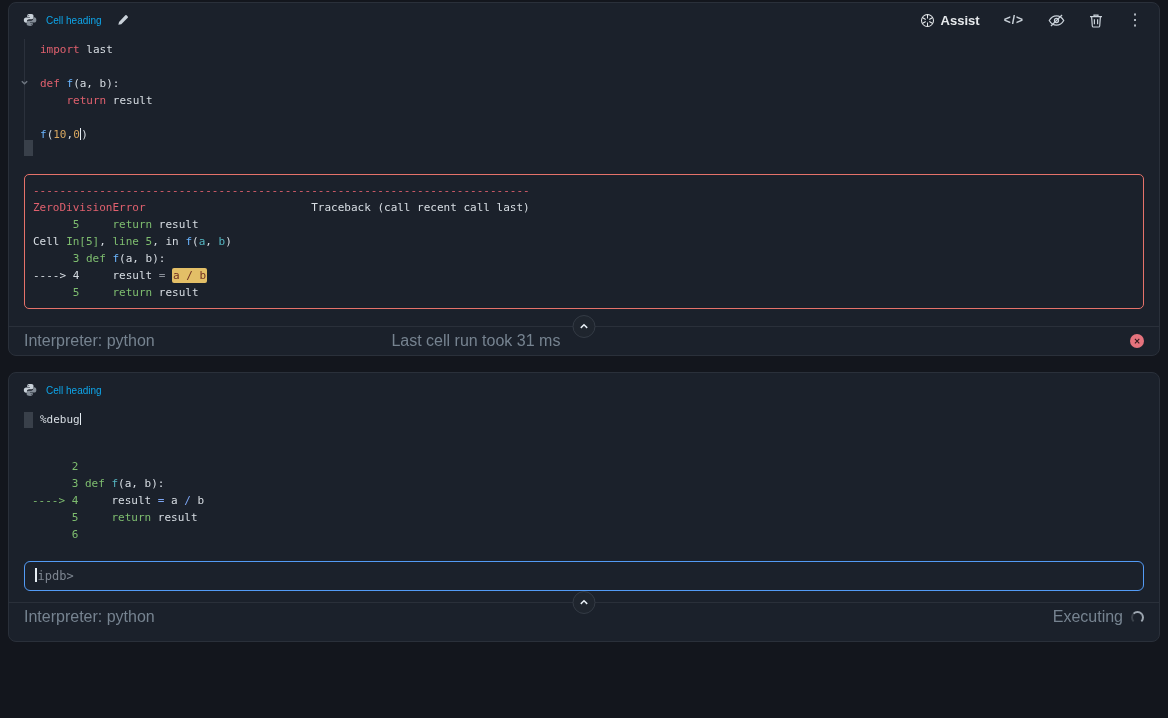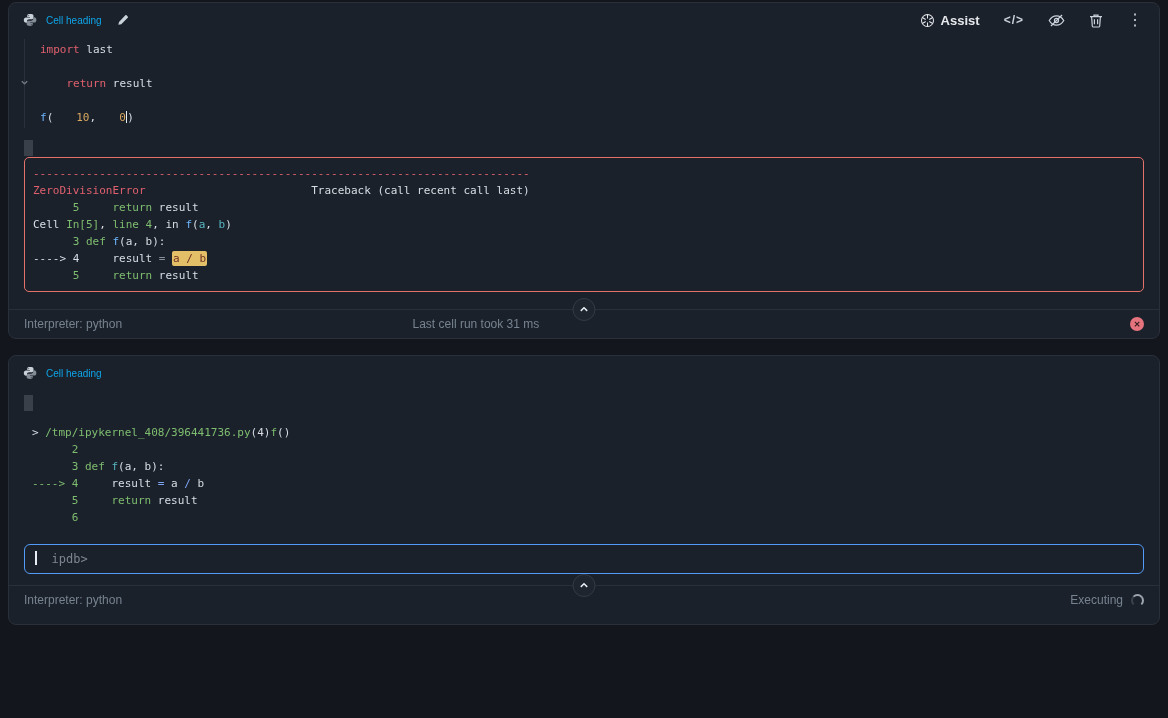--- a/index.html
+++ b/index.html
@@ -27,48 +27,48 @@
   .gutter-line { position:absolute; left:15px; top:2px; bottom:8px; width:1px; background:#2b313c; }
   .fold-chevron { position:absolute; left:9px; width:13px; text-align:center; color:#6e7681; }
   .cur-line-marker { position:absolute; left:15px; width:9px; height:16px; background:#39404a; }
 
   .code-line, .out-line { white-space:pre; height:17px; line-height:17px;
     font-family:"DejaVu Sans Mono", monospace; font-size:11px; color:#d8dee4; }
 
   .tk-pl  { color:#d8dee4; }
   .tk-kw  { color:#e0606e; }
   .tk-fn  { color:#6cb6ff; }
-  .tk-num { color:#d9a860;margin-left:23px; }
+  .tk-num { color:#d9a860; }
   .tk-grn { color:#7ebd6f; }
   .tk-dim { color:#8a8f98; }
   .tk-cy  { color:#56b6c2; }
   .tk-opb { color:#7da5f2; }
   .tk-hl  { background:#e3bf67; color:#703022; border-radius:2px; padding:1px 1px; }
   .caret  { display:inline-block; width:1.5px; height:12px; background:#e6edf3; vertical-align:middle; margin:0 0 2px 0; }
 
   .output-box {
     margin:21px 15px 0 15px; border:1px solid #e5726a; border-radius:5px;
     padding:7px 8px;
   }
   .output-plain { margin-top:20px; padding:0 8px 0 23px; }
 
   .ipdb-box {
     margin:18px 15px 0 15px; height:30px; border:1px solid #539bf5; border-radius:6px;
-    display:flex; align-items:center; padding:0 10px; gap:15px; background:#1b212b; cursor:text;
+    display:flex; align-items:center; padding:0 10px; gap:1px; background:#1b212b; cursor:text;
   }
   .ipdb-box .prompt-text { color:#7d8590; font-family:"DejaVu Sans Mono",monospace; font-size:12px; }
   .ipdb-box .caret { height:14px; }
 
   .cell-footer {
     position:relative; border-top:1px solid #2a303a; height:29px;
     display:flex; align-items:center; padding:0 15px;
   }
   .cell-1 .cell-footer { margin-top:17px; }
   .cell-2 .cell-footer { margin-top:11px; }
-  .footer-text { color:#768390; font-size:12px; }
+  .footer-text { color:#768390; font-size:16px; }
   .footer-center { position:absolute; left:40.6%; transform:translateX(-50%); }
   .footer-right { margin-left:auto; display:flex; align-items:center; gap:8px; }
 
   .collapse-btn {
     position:absolute; top:-12px; left:50%; transform:translateX(-50%);
     width:23px; height:23px; border-radius:50%; background:#1f252e; border:1px solid #343b45;
     display:flex; align-items:center; justify-content:center; cursor:pointer;
   }
 
   .error-badge {
@@ -130,32 +130,33 @@
     <div class="gutter-line"></div>
     <div class="fold-chevron" style="top:36px;">
       <svg width="9" height="9" viewBox="0 0 10 10" fill="none" stroke="#6e7681" stroke-width="1.6">
           <path d="M2 3.5 5 6.5 8 3.5"></path>
         </svg>
     </div>
     <div class="cur-line-marker" style="top:103px;"></div>
     <div>
         <div class="code-line"><span class="tk-kw">import</span><span class="tk-pl"> last</span></div>
         <div class="code-line"><span class="tk-pl"></span></div>
+        <div class="code-line"><span class="tk-kw">def</span><span class="tk-pl"> </span><span class="tk-fn">f</span><span class="tk-pl">(a, b):</span></div>
         <div class="code-line"><span class="tk-pl">    </span><span class="tk-kw">return</span><span class="tk-pl"> result</span></div>
         <div class="code-line"><span class="tk-pl"></span></div>
         <div class="code-line"><span class="tk-fn">f</span><span class="tk-pl">(</span><span class="tk-num">10</span><span class="tk-pl">,</span><span class="tk-num">0</span><span class="caret"></span><span class="tk-pl">)</span></div>
       </div>
   </div>
 
   <div class="output-box">
     <div>
         <div class="code-line"><span class="tk-kw">---------------------------------------------------------------------------</span></div>
         <div class="code-line"><span class="tk-kw">ZeroDivisionError</span><span class="tk-pl">                         Traceback (call recent call last)</span></div>
         <div class="code-line"><span class="tk-grn">      5</span><span class="tk-pl">     </span><span class="tk-grn">return</span><span class="tk-pl"> result</span></div>
-        <div class="code-line"><span class="tk-pl">Cell </span><span class="tk-grn">In[5]</span><span class="tk-pl">, </span><span class="tk-grn">line 4</span><span class="tk-pl">, in </span><span class="tk-fn">f</span><span class="tk-pl">(</span><span class="tk-cy">a</span><span class="tk-pl">, </span><span class="tk-cy">b</span><span class="tk-pl">)</span></div>
+        <div class="code-line"><span class="tk-pl">Cell </span><span class="tk-grn">In[5]</span><span class="tk-pl">, </span><span class="tk-grn">line 5</span><span class="tk-pl">, in </span><span class="tk-fn">f</span><span class="tk-pl">(</span><span class="tk-cy">a</span><span class="tk-pl">, </span><span class="tk-cy">b</span><span class="tk-pl">)</span></div>
         <div class="code-line"><span class="tk-grn">      3</span><span class="tk-pl"> </span><span class="tk-grn">def</span><span class="tk-pl"> </span><span class="tk-fn">f</span><span class="tk-pl">(a, b):</span></div>
         <div class="code-line"><span class="tk-pl">----&gt; 4</span><span class="tk-pl">     result </span><span class="tk-dim">=</span><span class="tk-pl"> </span><span class="tk-hl">a / b</span></div>
         <div class="code-line"><span class="tk-grn">      5</span><span class="tk-pl">     </span><span class="tk-grn">return</span><span class="tk-pl"> result</span></div>
       </div>
   </div>
 
   <div class="cell-footer">
     <div class="collapse-btn">
       <svg width="11" height="11" viewBox="0 0 12 12" fill="none" stroke="#e6edf3" stroke-width="1.6">
           <path d="M2.5 7.5 6 4l3.5 3.5"></path>
@@ -175,25 +176,27 @@
       <svg width="14" height="14" viewBox="0 0 24 24">
         <path fill="#c9d1d9" d="M11.9 1.8c-2.6 0-4.6.6-4.6 2.9v2.1h4.7v.8H5.2c-2.3 0-3.8 1.6-3.8 4.6s1.5 4.6 3.8 4.6h1.6v-2.4c0-2 1.6-3.5 3.6-3.5h4.7c1.6 0 2.9-1.3 2.9-3V4.7c0-2.3-2.8-2.9-6.1-2.9zm-2.1 2c.5 0 .9.4.9.9s-.4.9-.9.9-.9-.4-.9-.9.4-.9.9-.9z"></path>
         <path fill="#848d97" d="M12.1 22.2c2.6 0 4.6-.6 4.6-2.9v-2.1H12v-.8h7.1c2.3 0 3.8-1.6 3.8-4.6s-1.5-4.6-3.8-4.6h-1.6v2.4c0 2-1.6 3.5-3.6 3.5H9.2c-1.6 0-2.9 1.3-2.9 3v3.2c0 2.3 2.8 2.9 5.8 2.9zm2.1-2c-.5 0-.9-.4-.9-.9s.4-.9.9-.9.9.4.9.9-.4.9-.9.9z"></path>
       </svg>
     </span>
     <span class="title">Cell heading</span>
   </div>
 
   <div class="editor">
     <div class="cur-line-marker" style="top:5px;"></div>
+    <div>
+        <div class="code-line"><span class="tk-pl">%debug</span><span class="caret"></span></div>
+      </div>
   </div>
 
   <div class="output-plain">
     <div>
-        <div class="code-line"><span class="tk-pl">&gt; </span><span class="tk-grn">/tmp/ipykernel_408/396441736.py</span><span class="tk-pl">(4)</span><span class="tk-grn">f</span><span class="tk-pl">()</span></div>
         <div class="code-line"><span class="tk-grn">      2</span><span class="tk-pl"> </span></div>
         <div class="code-line"><span class="tk-grn">      3</span><span class="tk-pl"> </span><span class="tk-grn">def</span><span class="tk-pl"> </span><span class="tk-cy">f</span><span class="tk-pl">(a, b):</span></div>
         <div class="code-line"><span class="tk-grn">----&gt; 4</span><span class="tk-pl">     result </span><span class="tk-opb">=</span><span class="tk-pl"> a </span><span class="tk-opb">/</span><span class="tk-pl"> b</span></div>
         <div class="code-line"><span class="tk-grn">      5</span><span class="tk-pl">     </span><span class="tk-grn">return</span><span class="tk-pl"> result</span></div>
         <div class="code-line"><span class="tk-grn">      6</span><span class="tk-pl"> </span></div>
       </div>
   </div>
 
   <div class="ipdb-box">
     <span class="caret"></span>

